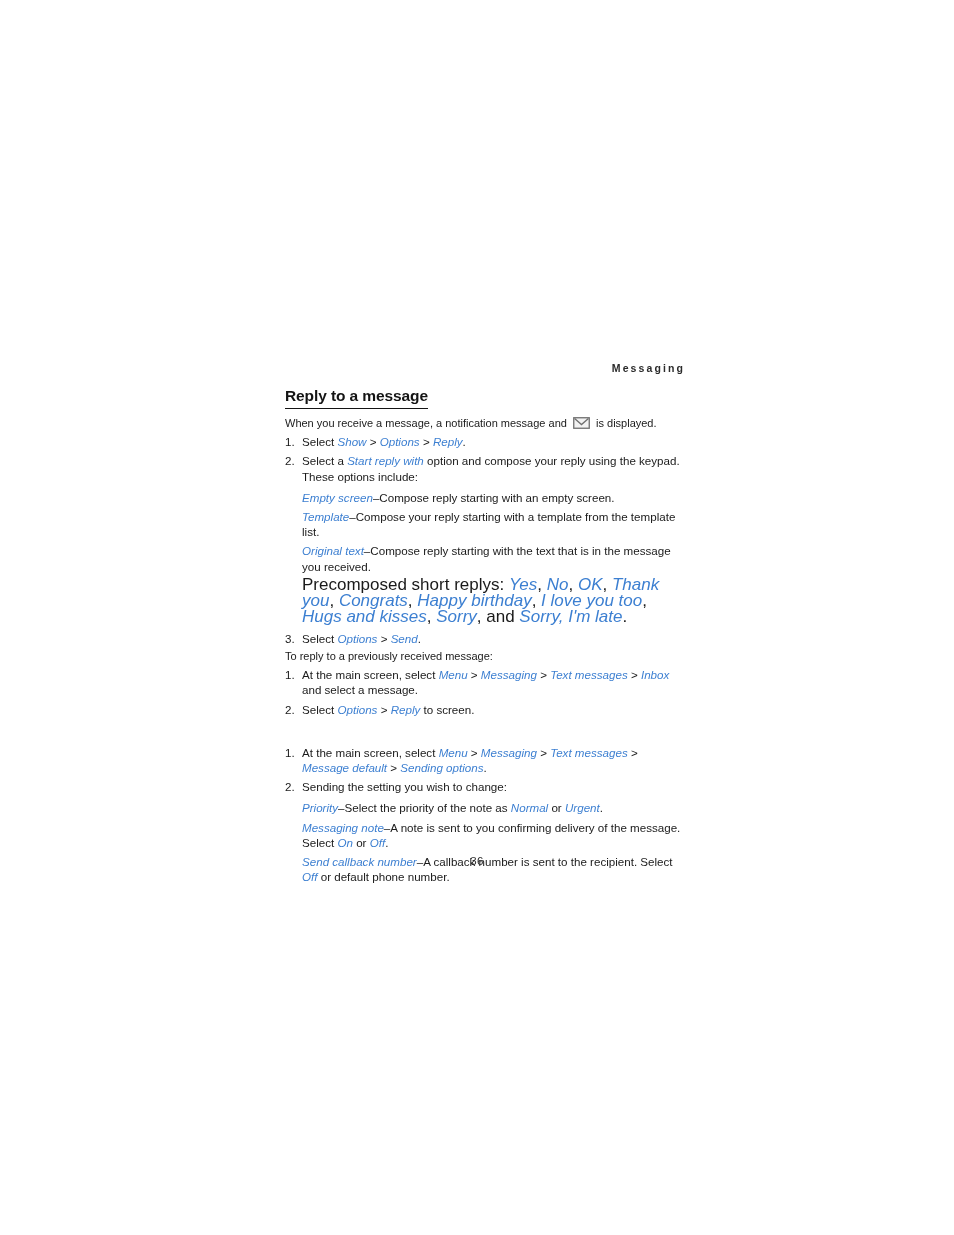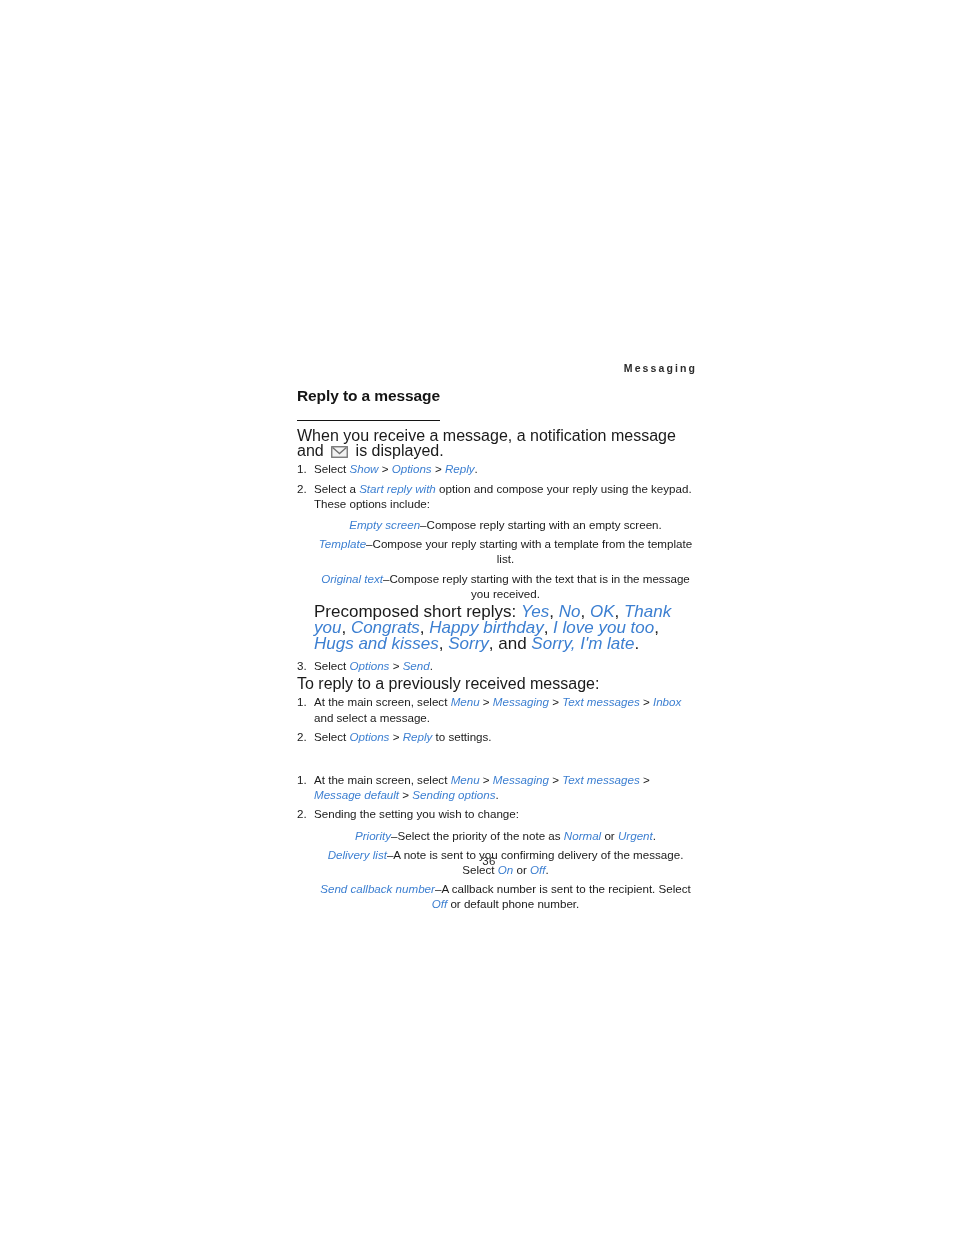--- a/index.html
+++ b/index.html
@@ -11,21 +11,21 @@
     width: 954px;
     height: 1235px;
     position: relative;
     font-family: "Liberation Sans", sans-serif;
     color: #1a1a1a;
     -webkit-font-smoothing: antialiased;
   }
 
   .page {
     position: absolute;
-    left: 12px; top: 0;
+    left: 0; top: 0;
     width: 874px;
     height: 1235px;
   }
 
   
   .running-header {
     position: absolute;
     left: 285px;
     top: 362px;
     width: 400px;
@@ -45,28 +45,28 @@
   }
 
   h2.section-heading {
     margin: 0;
     font-size: 15.5px;
     font-weight: bold;
     color: #141414;
     letter-spacing: -0.1px;
     display: inline-block;
     border-bottom: 1.4px solid #141414;
-    padding-bottom: 15px;
+    padding-bottom: 3px;
     line-height: 19px;
   }
   .heading-wrap { line-height: 0; }
 
   p.body {
     margin: 0;
-    font-size: 16px;
+    font-size: 11px;
     line-height: 15.2px;
     color: #1a1a1a;
   }
 
   .gap-after-heading { height: 7px; }
   .gap-sm { height: 3px; }
   .gap-md { height: 6px; }
   .gap-lg { height: 11px; }
   .gap-xl { height: 17px; }
 
@@ -96,21 +96,20 @@
     padding-left: 17px;
     font-size: 17px;
     line-height: 16px;
   }
 
   .opt-para {
     padding-left: 17px;
     font-size: 11.6px;
     line-height: 15.2px;
     margin-bottom: 4px;
-    text-align: center;
   }
 
   .ui { 
     color: #3c7fd1;
     font-style: italic;
   }
   .sep {
     color: #1a1a1a;
     font-style: normal;
   }
@@ -217,21 +216,21 @@
     <ol class="steps">
       <li>
         <span class="num">1.</span>
         <span>
           <span>At the main screen, select </span><span class="ui">Menu</span><span class="sep"> &gt; </span><span class="ui">Messaging</span><span class="sep"> &gt; </span><span class="ui">Text messages</span><span class="sep"> &gt; </span><span class="ui">Inbox</span><span> and select a message.</span>
         </span>
       </li>
       <li>
         <span class="num">2.</span>
         <span>
-          <span>Select </span><span class="ui">Options</span><span class="sep"> &gt; </span><span class="ui">Reply</span><span> to settings.</span>
+          <span>Select </span><span class="ui">Options</span><span class="sep"> &gt; </span><span class="ui">Reply</span><span> to screen.</span>
         </span>
       </li>
     </ol>
 
     <div class="gap-xl"></div>
 
 
     <div class="gap-lg"></div>
 
     <ol class="steps">
@@ -247,21 +246,21 @@
       </li>
     </ol>
 
     <div class="gap-md"></div>
 
     <div class="opt-para">
       <span class="ui">Priority</span><span>–</span><span>Select the priority of the note as </span><span class="ui">Normal</span><span> or </span><span class="ui">Urgent</span><span>.</span>
     </div>
 
     <div class="opt-para">
-      <span class="ui">Delivery list</span><span>–</span><span>A note is sent to you confirming delivery of the message. Select </span><span class="ui">On</span><span> or </span><span class="ui">Off</span><span>.</span>
+      <span class="ui">Messaging note</span><span>–</span><span>A note is sent to you confirming delivery of the message. Select </span><span class="ui">On</span><span> or </span><span class="ui">Off</span><span>.</span>
     </div>
 
     <div class="opt-para">
       <span class="ui">Send callback number</span><span>–</span><span>A callback number is sent to the recipient. Select </span><span class="ui">Off</span><span> or default phone number.</span>
     </div>
 
   </div>
 
   <div class="folio">36</div>
 

